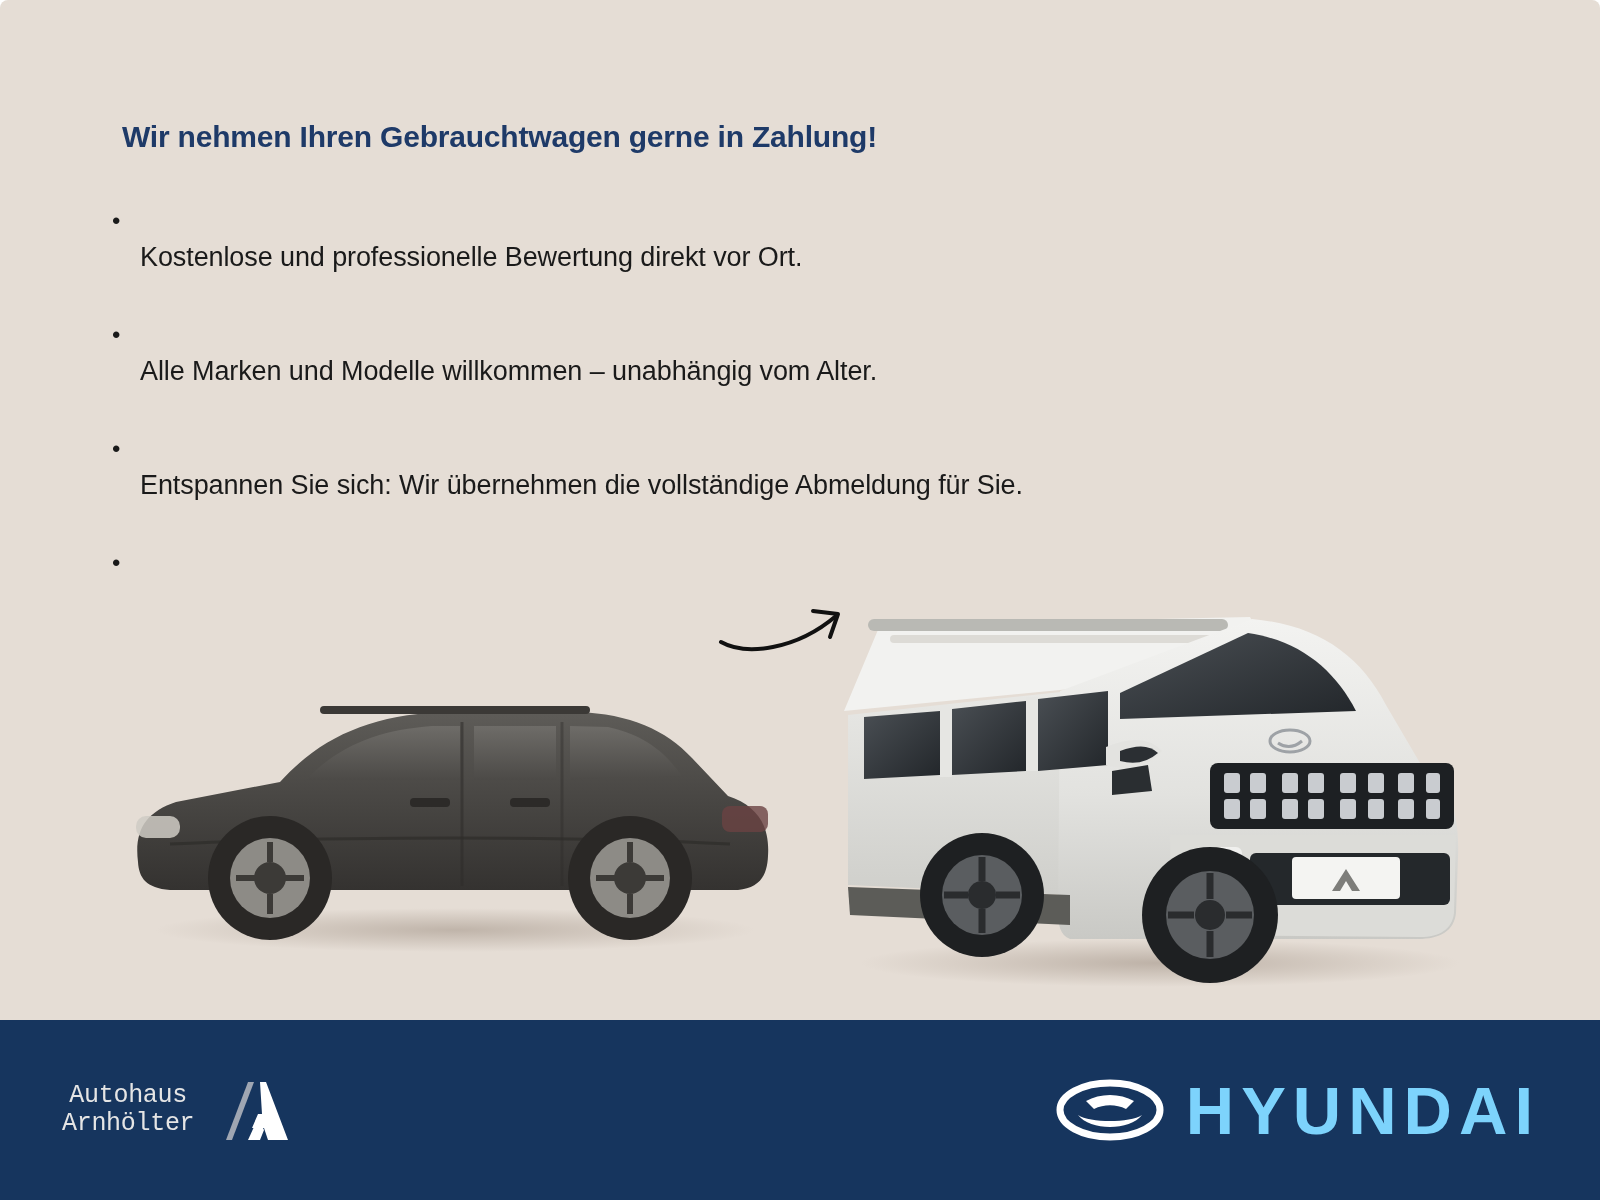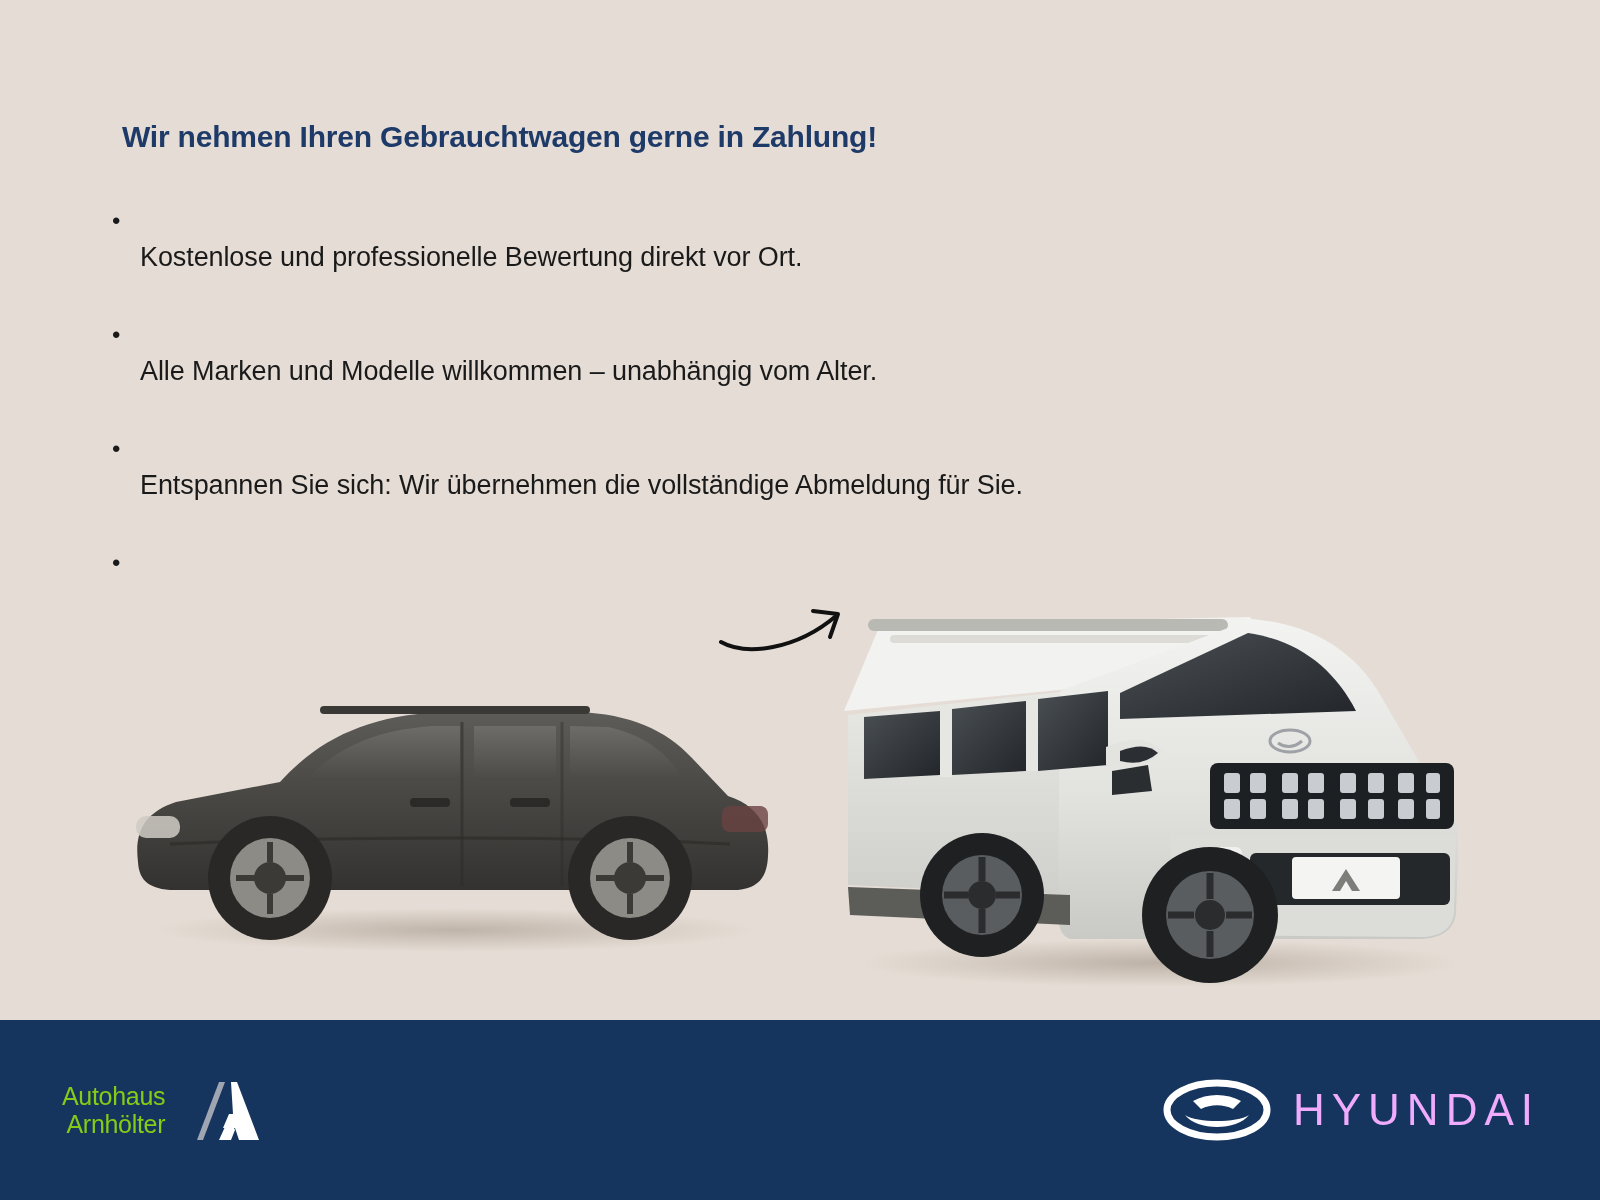--- a/index.html
+++ b/index.html
@@ -11,20 +11,21 @@
   }
   body { background: #ffffff; }
 
   .ad {
     position: relative;
     width: 1600px;
     height: 1200px;
     background: #e5ddd5;
     display: flex;
     flex-direction: column;
+    border-radius: 8px;
   }
 
   
   .content {
     position: relative;
     flex: 1 1 auto;
     overflow: hidden;
   }
 
   .headline {
@@ -104,37 +105,38 @@
     justify-content: space-between;
     padding: 0 60px 0 62px;
   }
 
   .brand-left {
     display: flex;
     align-items: center;
     gap: 14px;
   }
   .brand-left-text {
-    color: #84cc16;
+    color: #e5e5e5;
     font-size: 25px;
     line-height: 1.12;
     letter-spacing: -0.3px;
-    text-align: right;
+    text-align: center;
+    font-family: Liberation Mono, monospace;
   }
   .brand-left-mark { display: block; }
 
   .brand-right {
     display: flex;
     align-items: center;
     gap: 22px;
   }
   .hyundai-word {
-    color: #f0abfc;
-    font-size: 44px;
-    font-weight: normal;
+    color: #7dd3fc;
+    font-size: 67px;
+    font-weight: bold;
     letter-spacing: 7px;
   }
 </style>
 </head>
 <body>
 
 <div class="ad">
 
   <div class="content">
 

